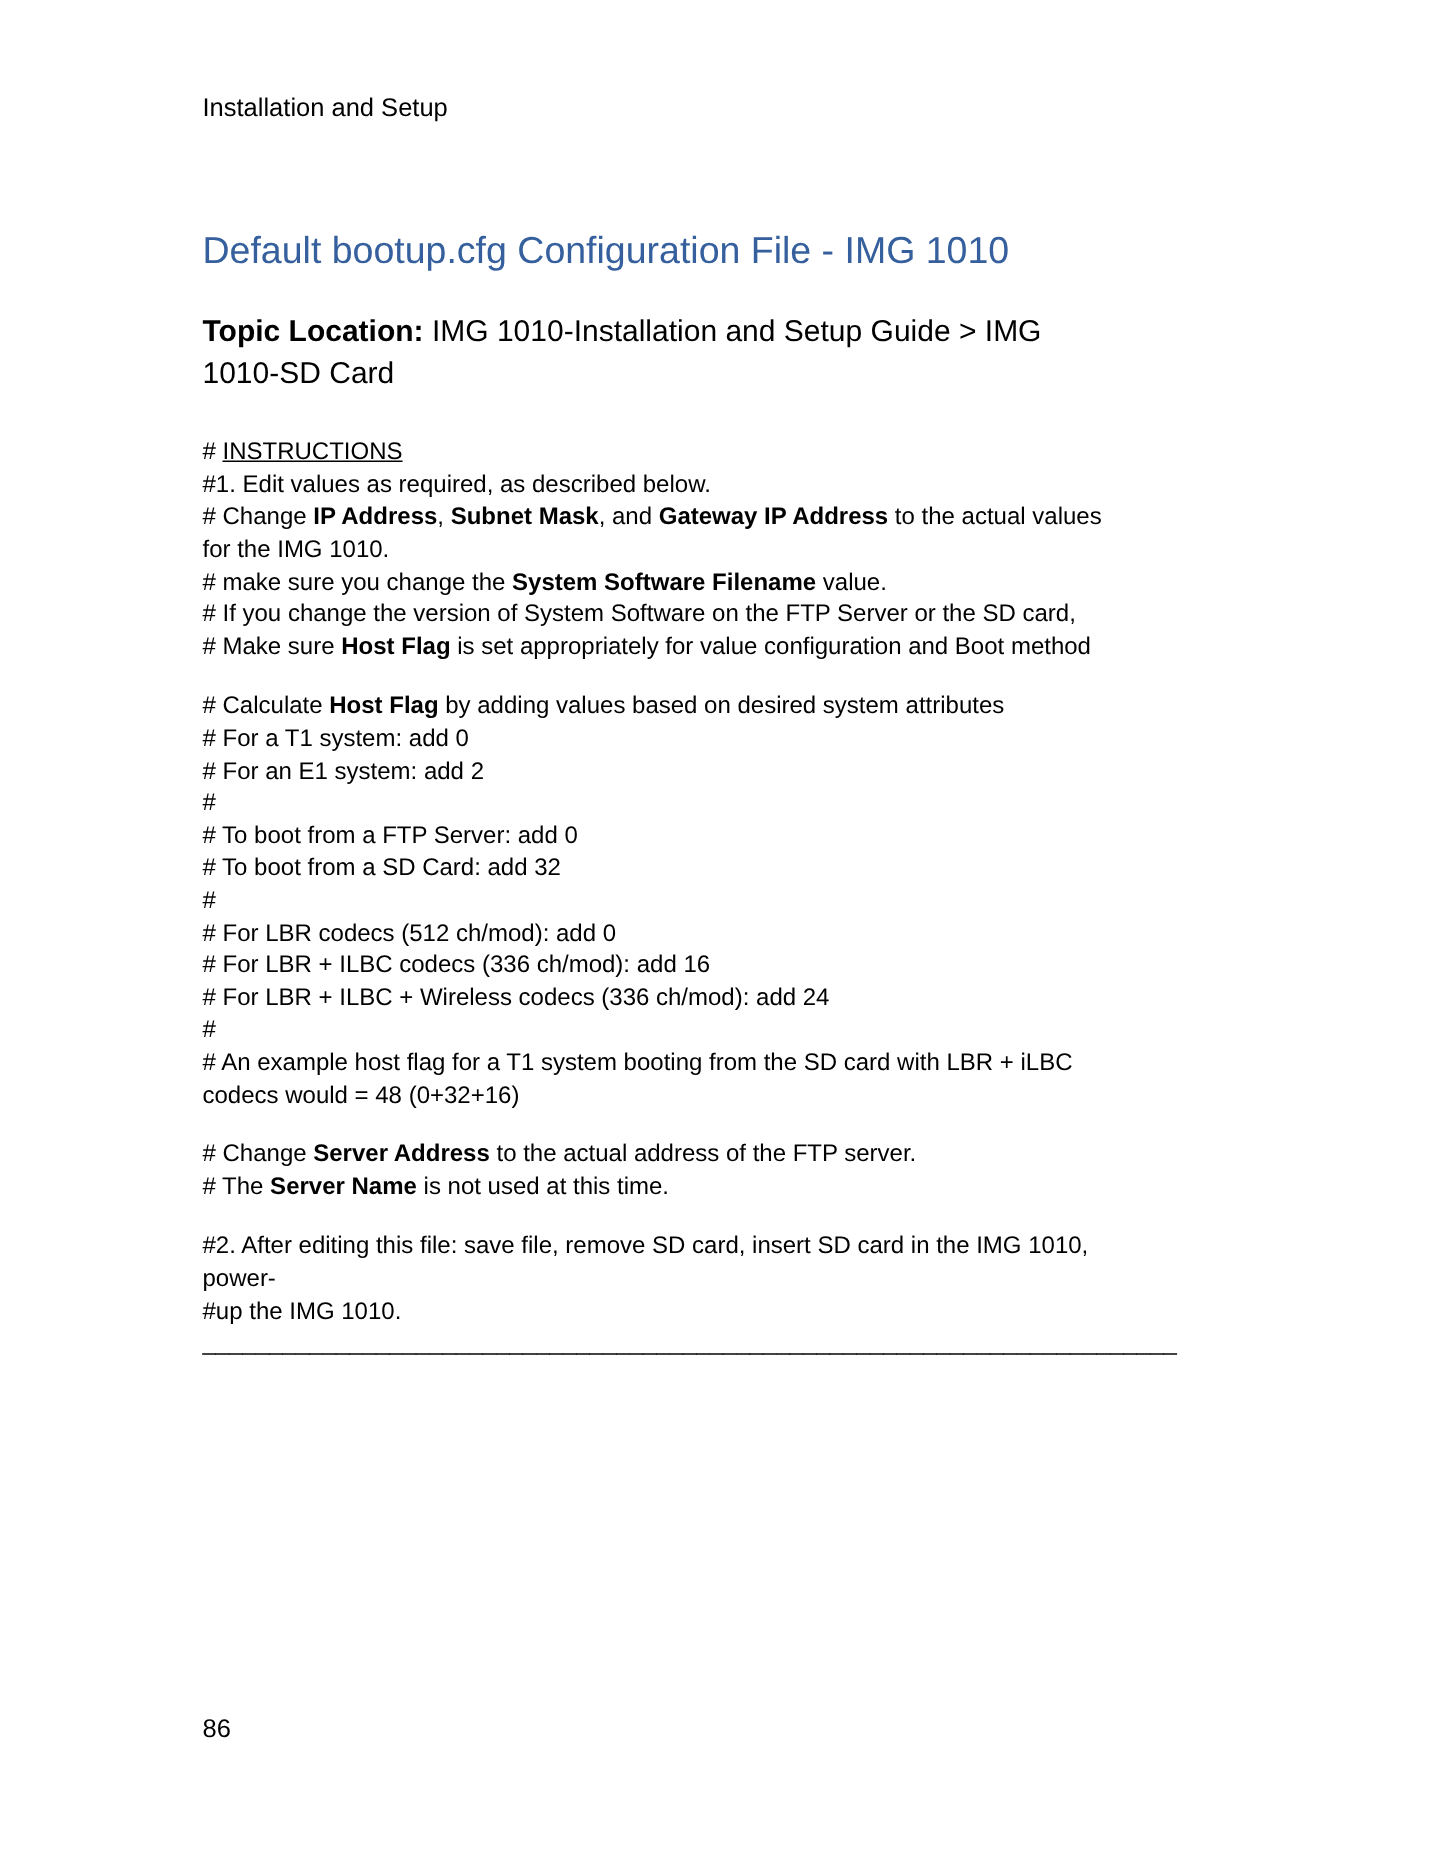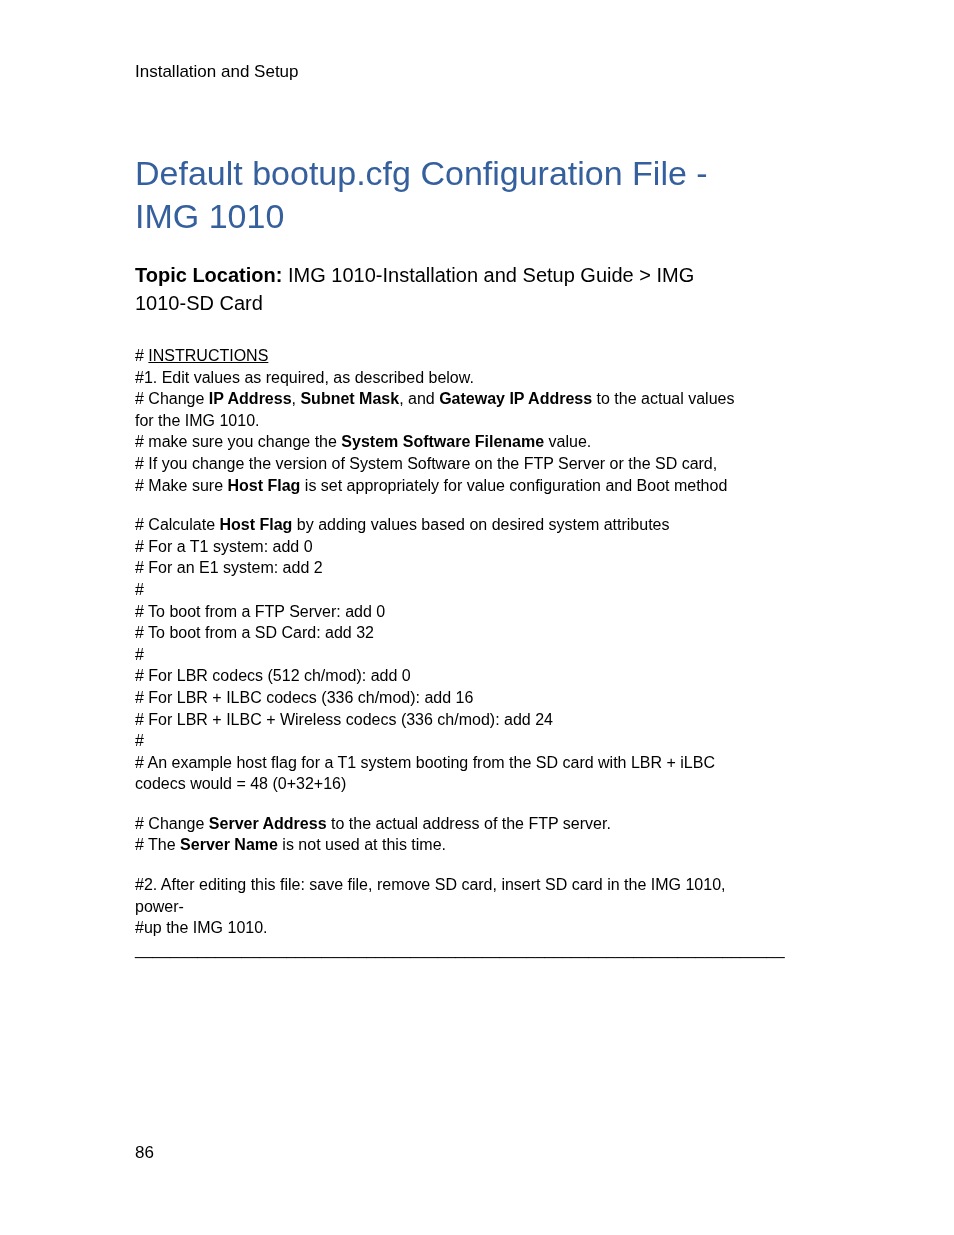--- a/index.html
+++ b/index.html
@@ -17,21 +17,21 @@
     width: 864px;
     height: 1235px;
     box-sizing: border-box;
     padding: 62px 118px 0 135px;
   }
   .running-head {
     font-size: 17px;
     margin-bottom: 70px;
   }
   h1.title {
-    font-size: 34px;
+    font-size: 25px;
     font-weight: 400;
     color: #35609d;
     margin: 0 0 24px 0;
     line-height: 1.25;
   }
   .topic-line {
     font-size: 20px;
     margin-bottom: 28px;
     line-height: 1.4;
   }

